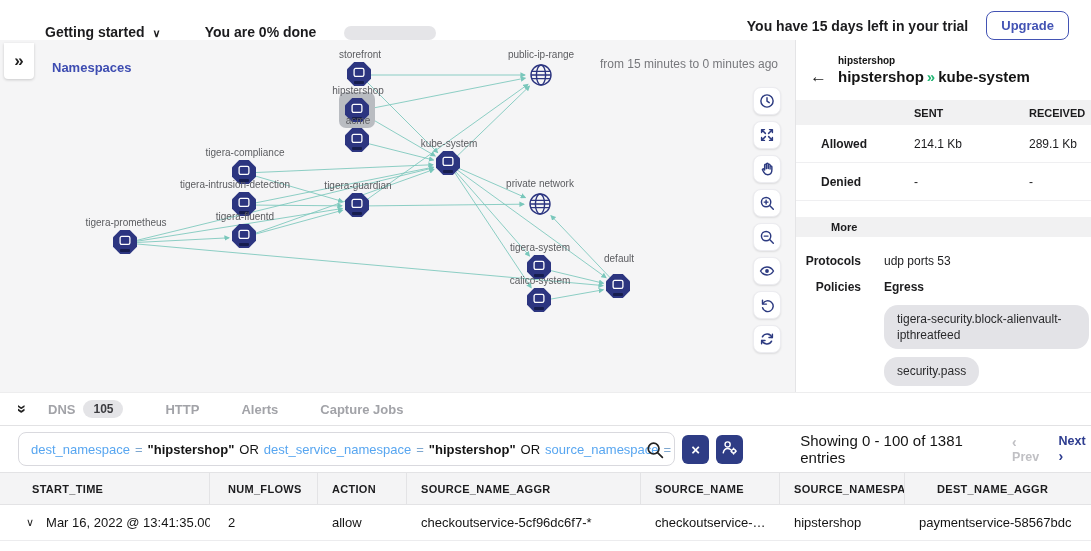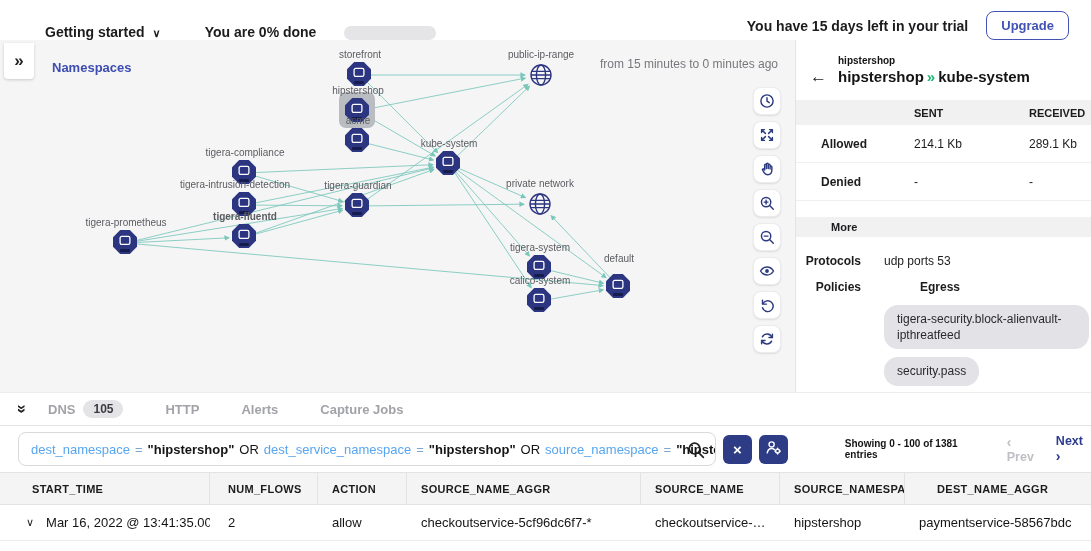--- a/index.html
+++ b/index.html
@@ -87,21 +87,21 @@
                white-space:nowrap; font-size:13px; }
   .query-box .qpart { margin-right:5px; }
   .q-field { color:#58a6f0; }
   .q-op { color:#7ea7cf; }
   .q-value { color:#141414; font-weight:bold; }
   .q-keyword { color:#141414; }
   .query-search-icon { position:absolute; right:9px; top:7px; color:#222; }
   .navy-btn { width:29px; height:29px; border:none; border-radius:6px; background:#2e3c85; color:#fff;
               display:flex; align-items:center; justify-content:center; cursor:pointer; margin-left:7px;
               font-size:15px; font-weight:bold; font-family:"Liberation Sans", sans-serif; }
-  .showing-text { margin-left:57px; font-size:10px; font-weight:bold; color:#141414; }
+  .showing-text { margin-left:57px; font-size:15px; font-weight:normal; color:#141414; }
   .pager { display:flex; align-items:center; gap:14px; margin-left:14px; font-size:12.5px; }
   .pager .prev { color:#c0c0c4; font-weight:bold; cursor:default; }
   .pager .next { color:#2d3c8f; font-weight:bold; cursor:pointer; }
   .pager .chev { font-size:14px; }
   
   .flows-table { width:1091px; }
   .ft-hdr { display:grid; grid-template-columns:210px 108px 89px 234px 139px 125px minmax(0,1fr);
             background:#f4f4f5; border-top:1px solid #e3e3e5; border-bottom:1px solid #e3e3e5; height:33px; }
   .ft-hdr > div { display:flex; align-items:center; padding-left:32px; font-size:11px; font-weight:bold;
                   letter-spacing:.3px; color:#1c1c1e; border-right:1px solid #e3e3e5; overflow:hidden; white-space:nowrap; }
@@ -244,21 +244,21 @@
           </svg>
           <div class="band"></div>
         </div>
       </div>
       <div class="glabel" style="left: 540px; top: 138px;">private network</div>
       <div class="gnode" style="left: 527px; top: 151px;"><svg width="26" height="26" viewBox="0 0 26 26" fill="none" stroke="#2c3580" stroke-width="1.4">
           <circle cx="13" cy="13" r="10"></circle>
           <ellipse cx="13" cy="13" rx="4.6" ry="10"></ellipse>
           <path d="M3.6 9.4h18.8M3.6 16.6h18.8M3 13h20"></path>
         </svg></div>
-      <div class="glabel" style="left: 245px; top: 171px; font-weight: bold;">tigera-fluentd</div>
+      <div class="glabel" style="left: 245px; top: 171px;">tigera-fluentd</div>
       <div class="gnode" style="left: 232px; top: 184px;">
         <div class="octagon">
           <svg width="13" height="12" viewBox="0 0 13 12" fill="none" stroke="#fff" stroke-width="1.3">
             <rect x="1.6" y="1.4" width="9.8" height="8" rx="1.6"></rect>
           </svg>
           <div class="band"></div>
         </div>
       </div>
       <div class="glabel" style="left: 126px; top: 177px;">tigera-prometheus</div>
       <div class="gnode" style="left: 113px; top: 190px;">
@@ -391,21 +391,21 @@
       </div>
   </div>
   <div class="dp-more">More</div>
   <div class="dp-kv">
     <span class="k">Protocols</span>
     <span class="v">udp ports 53</span>
   </div>
   <div class="dp-kv" style="margin-top:12px;">
     <span class="k">Policies</span>
     <span class="v">
-      <span style="font-weight:bold;margin-left:36px;">Egress</span>
+      <span style="font-weight:bold;">Egress</span>
       <span class="policy-tags" id="policy-tags">
           <span class="tag">tigera-security.block-alienvault-ipthreatfeed</span>
           <span class="tag">security.pass</span>
         </span>
     </span>
   </div>
 </div>
 
 <div class="flows-section">
   <div class="tabs-bar">

